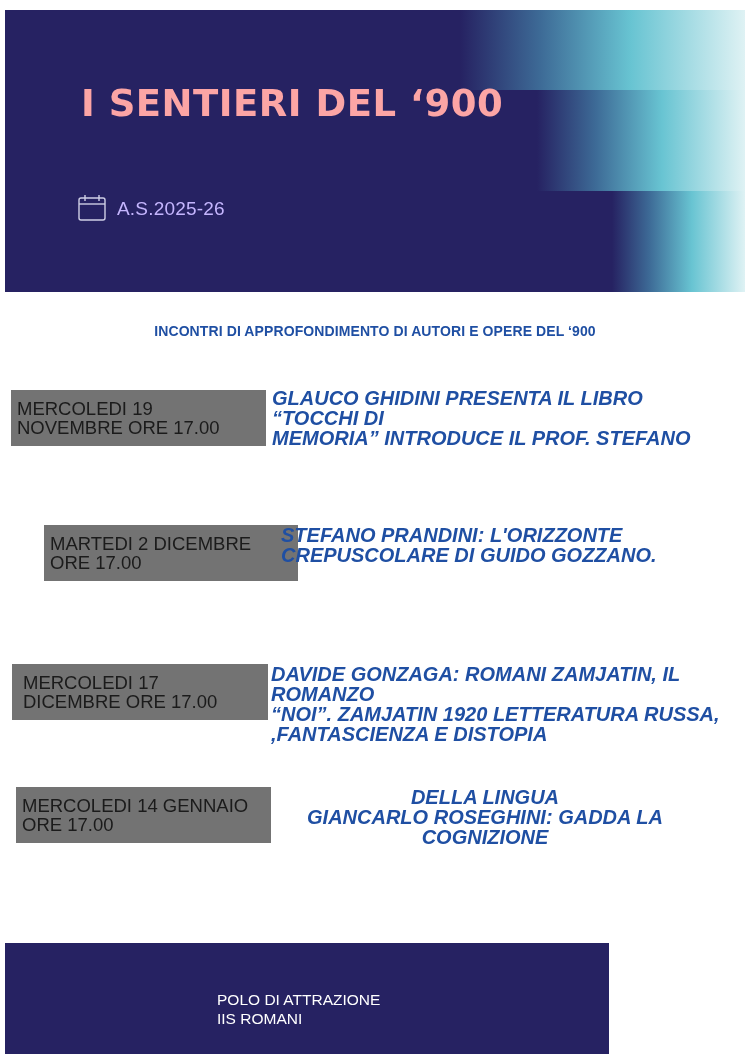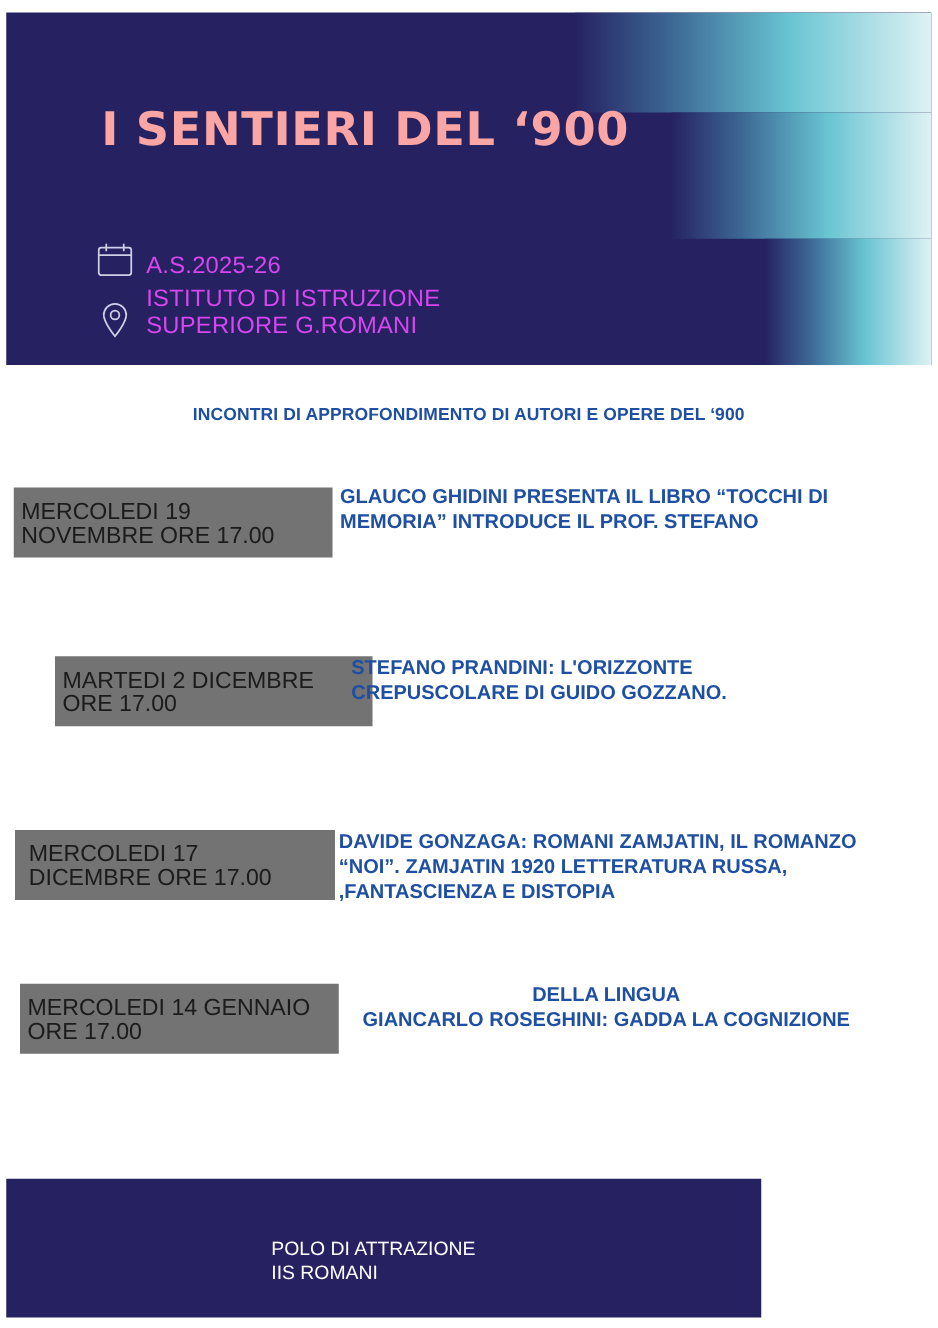--- a/index.html
+++ b/index.html
@@ -18,39 +18,39 @@
     }
     .g1 { left: 455px; top: 0; width: 285px; height: 80px; }
     .g2 { left: 532px; top: 80px; width: 208px; height: 101px; }
     .g3 { left: 607px; top: 181px; width: 133px; height: 101px; }
     .title {
       position: absolute; left: 76px; top: 72px; margin: 0;
       color: #fca5a5; font-family: "DejaVu Sans", sans-serif; font-weight: bold;
       font-size: 37px; letter-spacing: 0.5px; white-space: nowrap;
     }
     .info-row {
-      position: absolute; left: 72px; display: flex; align-items: flex-end;
-      color: #d946ef;
+      position: absolute; left: 72px; display: flex; align-items: center;
+      color: #c4b5fd;
     }
     .info-row.year { top: 183px; }
     .info-row.place { top: 219px; }
     .info-icon { width: 30px; height: 30px; margin-right: 10px; flex: 0 0 auto; }
     .info-text { font-size: 19px; line-height: 21px; letter-spacing: 0.2px; }
     .subtitle {
       position: absolute; left: 0; top: 323px; width: 750px; text-align: center;
       color: #1f4fa3; font-weight: bold; font-size: 14px; letter-spacing: 0.1px;
     }
     .event-date {
       position: absolute; background: #737373; color: #1b1b1b;
       font-size: 18.5px; line-height: 19px; box-sizing: border-box;
       padding: 4px 6px; display: flex; align-items: center;
     }
     .event-desc {
       position: absolute; color: #1f4fa3; font-weight: bold;
-      font-size: 16px; line-height: 20px;
+      font-size: 20px; line-height: 20px; font-style: italic;
     }
     .e1-date { left: 11px; top: 390px; width: 255px; height: 56px; }
     .e1-desc { left: 272px; top: 388px; width: 440px; }
     .e2-date { left: 12px; top: 525px; width: 254px; height: 56px; margin-left: 32px; }
     .e2-desc { left: 281px; top: 525px; width: 400px; }
     .e3-date { left: 12px; top: 664px; width: 256px; height: 56px; padding-left: 11px; }
     .e3-desc { left: 271px; top: 664px; width: 470px; }
     .e4-date { left: 16px; top: 787px; width: 255px; height: 56px; }
     .e4-desc { left: 275px; top: 787px; width: 420px; text-align: center; }
     .footer {
@@ -77,32 +77,20 @@
       <svg width="30" height="30" viewBox="0 0 30 30" fill="none" stroke="#cfcfe6" stroke-width="1.4">
         <rect x="2" y="5" width="26" height="22" rx="2"></rect>
         <line x1="2" y1="11" x2="28" y2="11"></line>
         <line x1="8" y1="2" x2="8" y2="8"></line>
         <line x1="22" y1="2" x2="22" y2="8"></line>
       </svg>
     </span>
     <span class="info-text">A.S.2025-26</span>
   </div>
 
-  <div class="info-row place">
-    <span class="info-icon">
-      <svg width="30" height="30" viewBox="0 0 30 30" fill="none" stroke="#cfcfe6" stroke-width="1.4">
-        <path d="M15 28 C15 28 6 17 6 11 A9 9 0 0 1 24 11 C24 17 15 28 15 28 Z"></path>
-        <circle cx="15" cy="11" r="3.5"></circle>
-      </svg>
-    </span>
-    <div class="info-text">
-      <div>ISTITUTO DI ISTRUZIONE</div>
-      <div>SUPERIORE G.ROMANI</div>
-    </div>
-  </div>
 </div>
 
 <div class="subtitle">INCONTRI DI APPROFONDIMENTO DI AUTORI E OPERE DEL ‘900</div>
 
 <div class="event-date e1-date">
   <div>
     <div>MERCOLEDI 19</div>
     <div>NOVEMBRE ORE 17.00</div>
   </div>
 </div>

